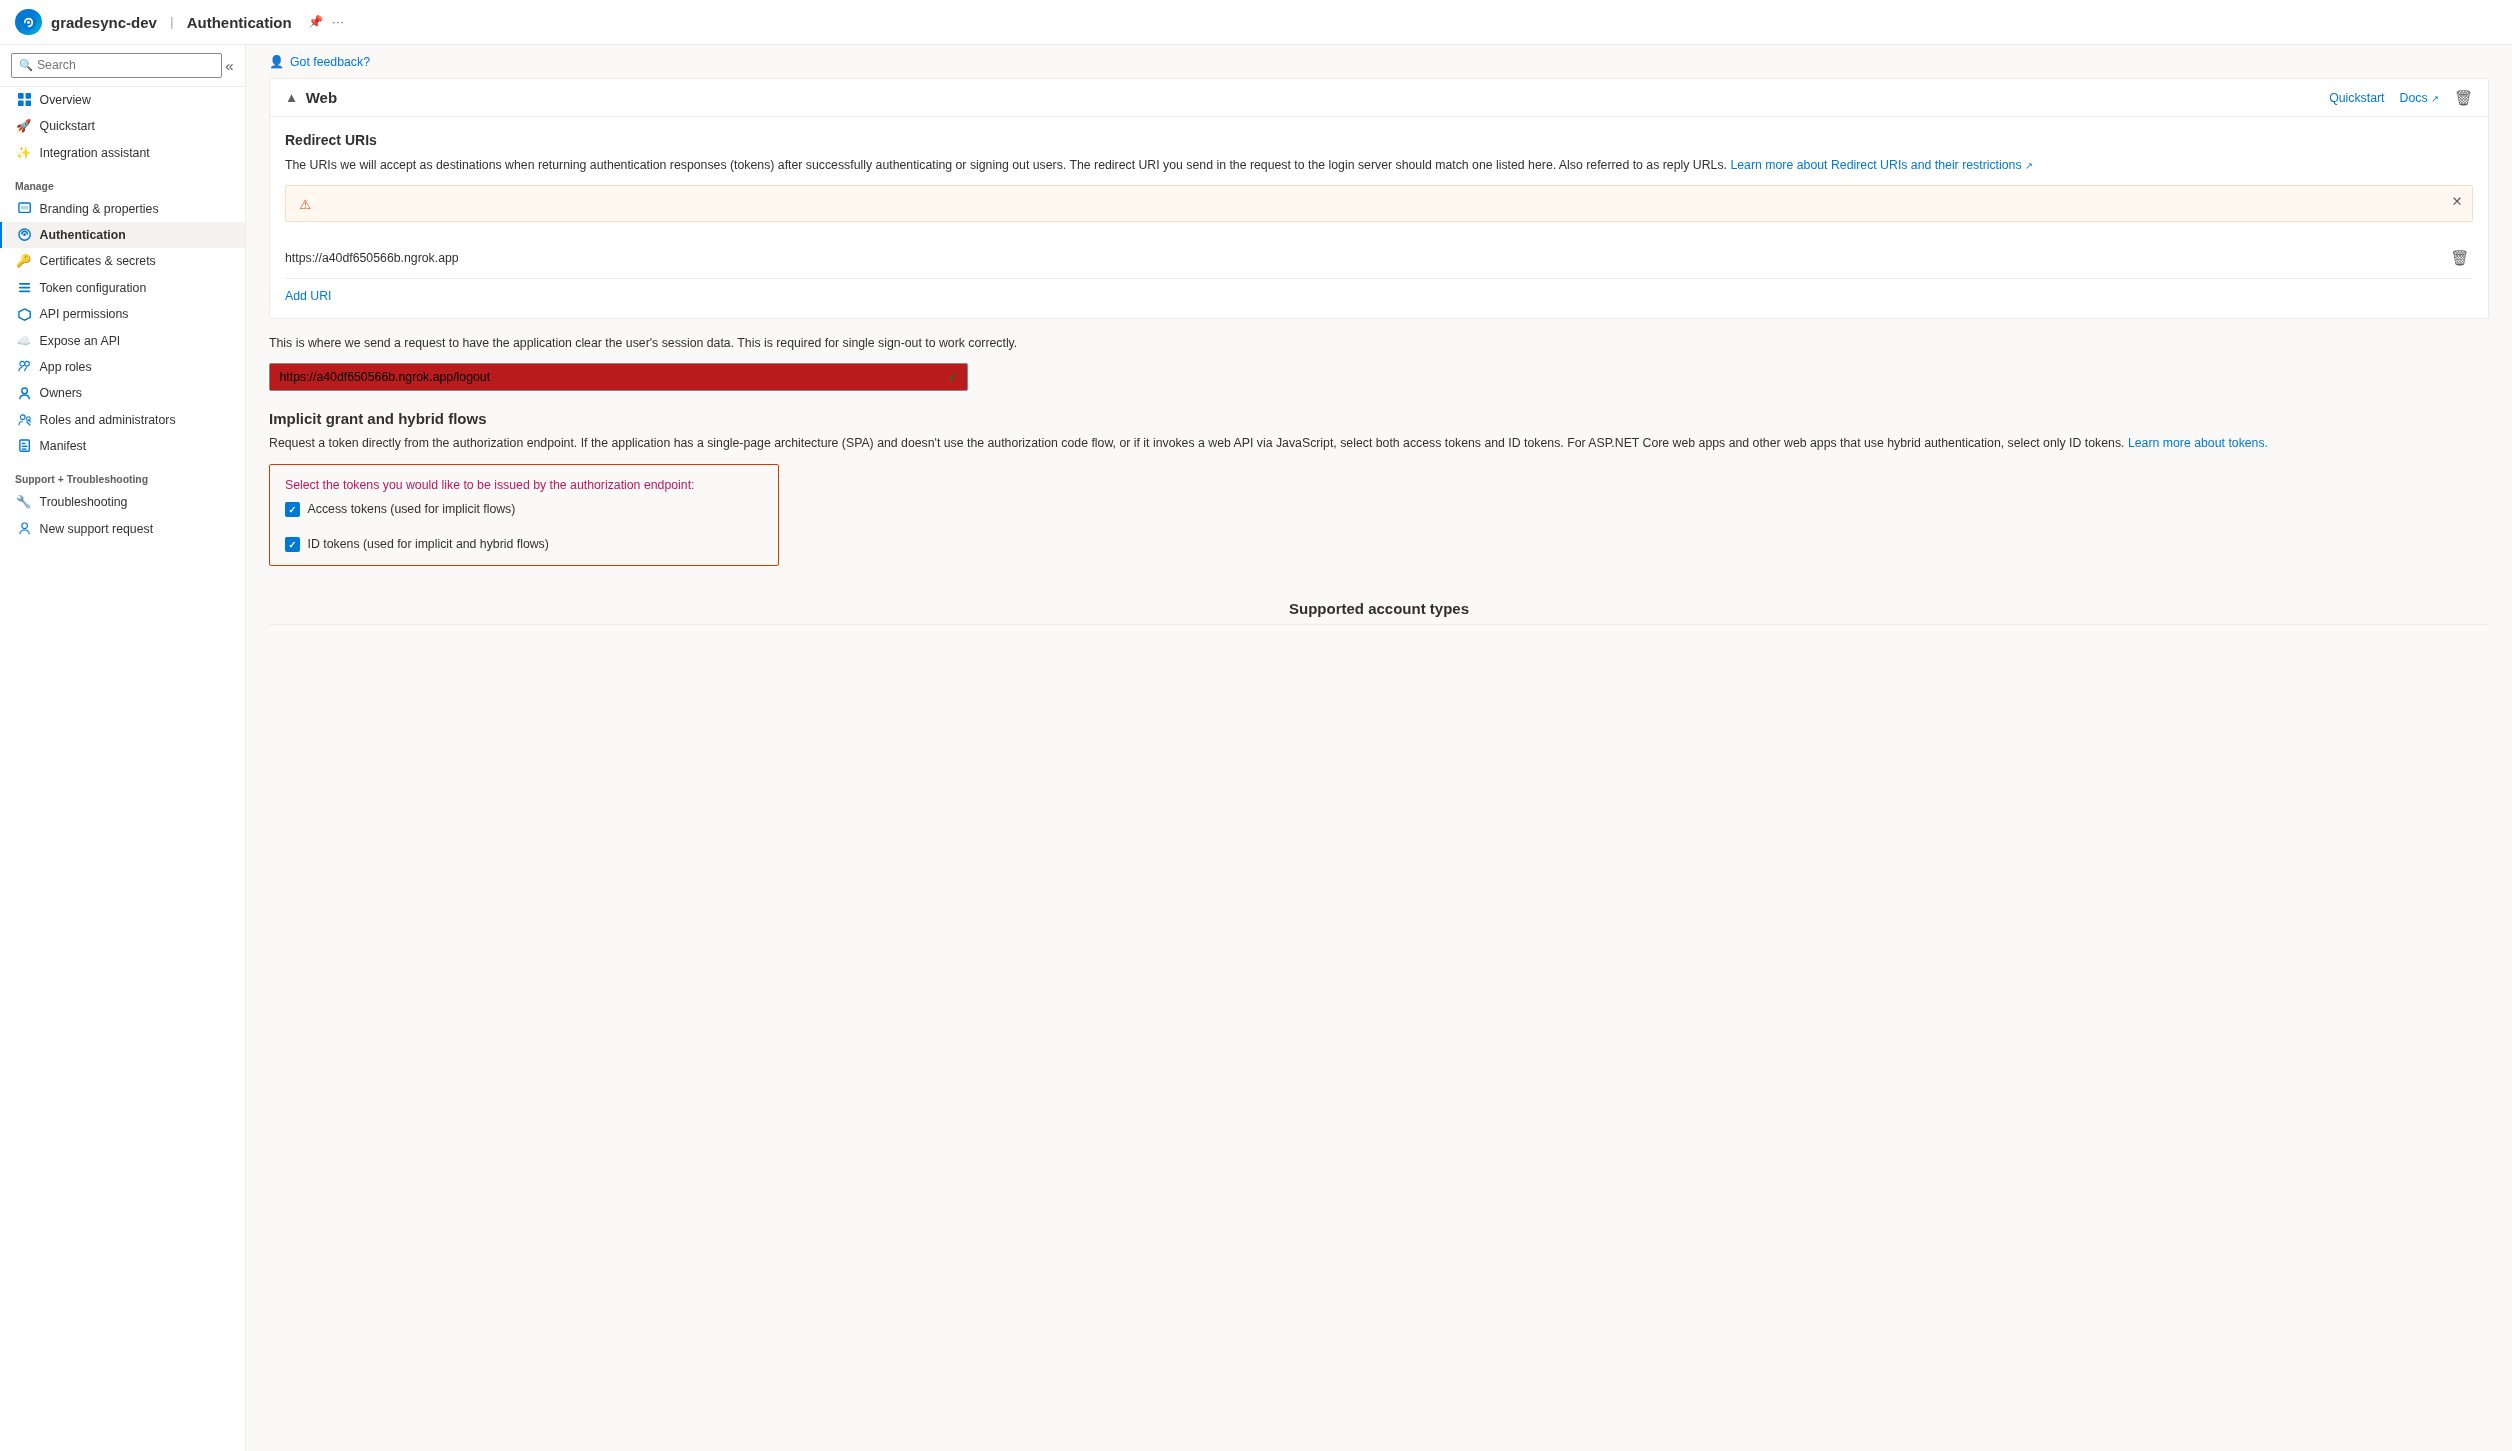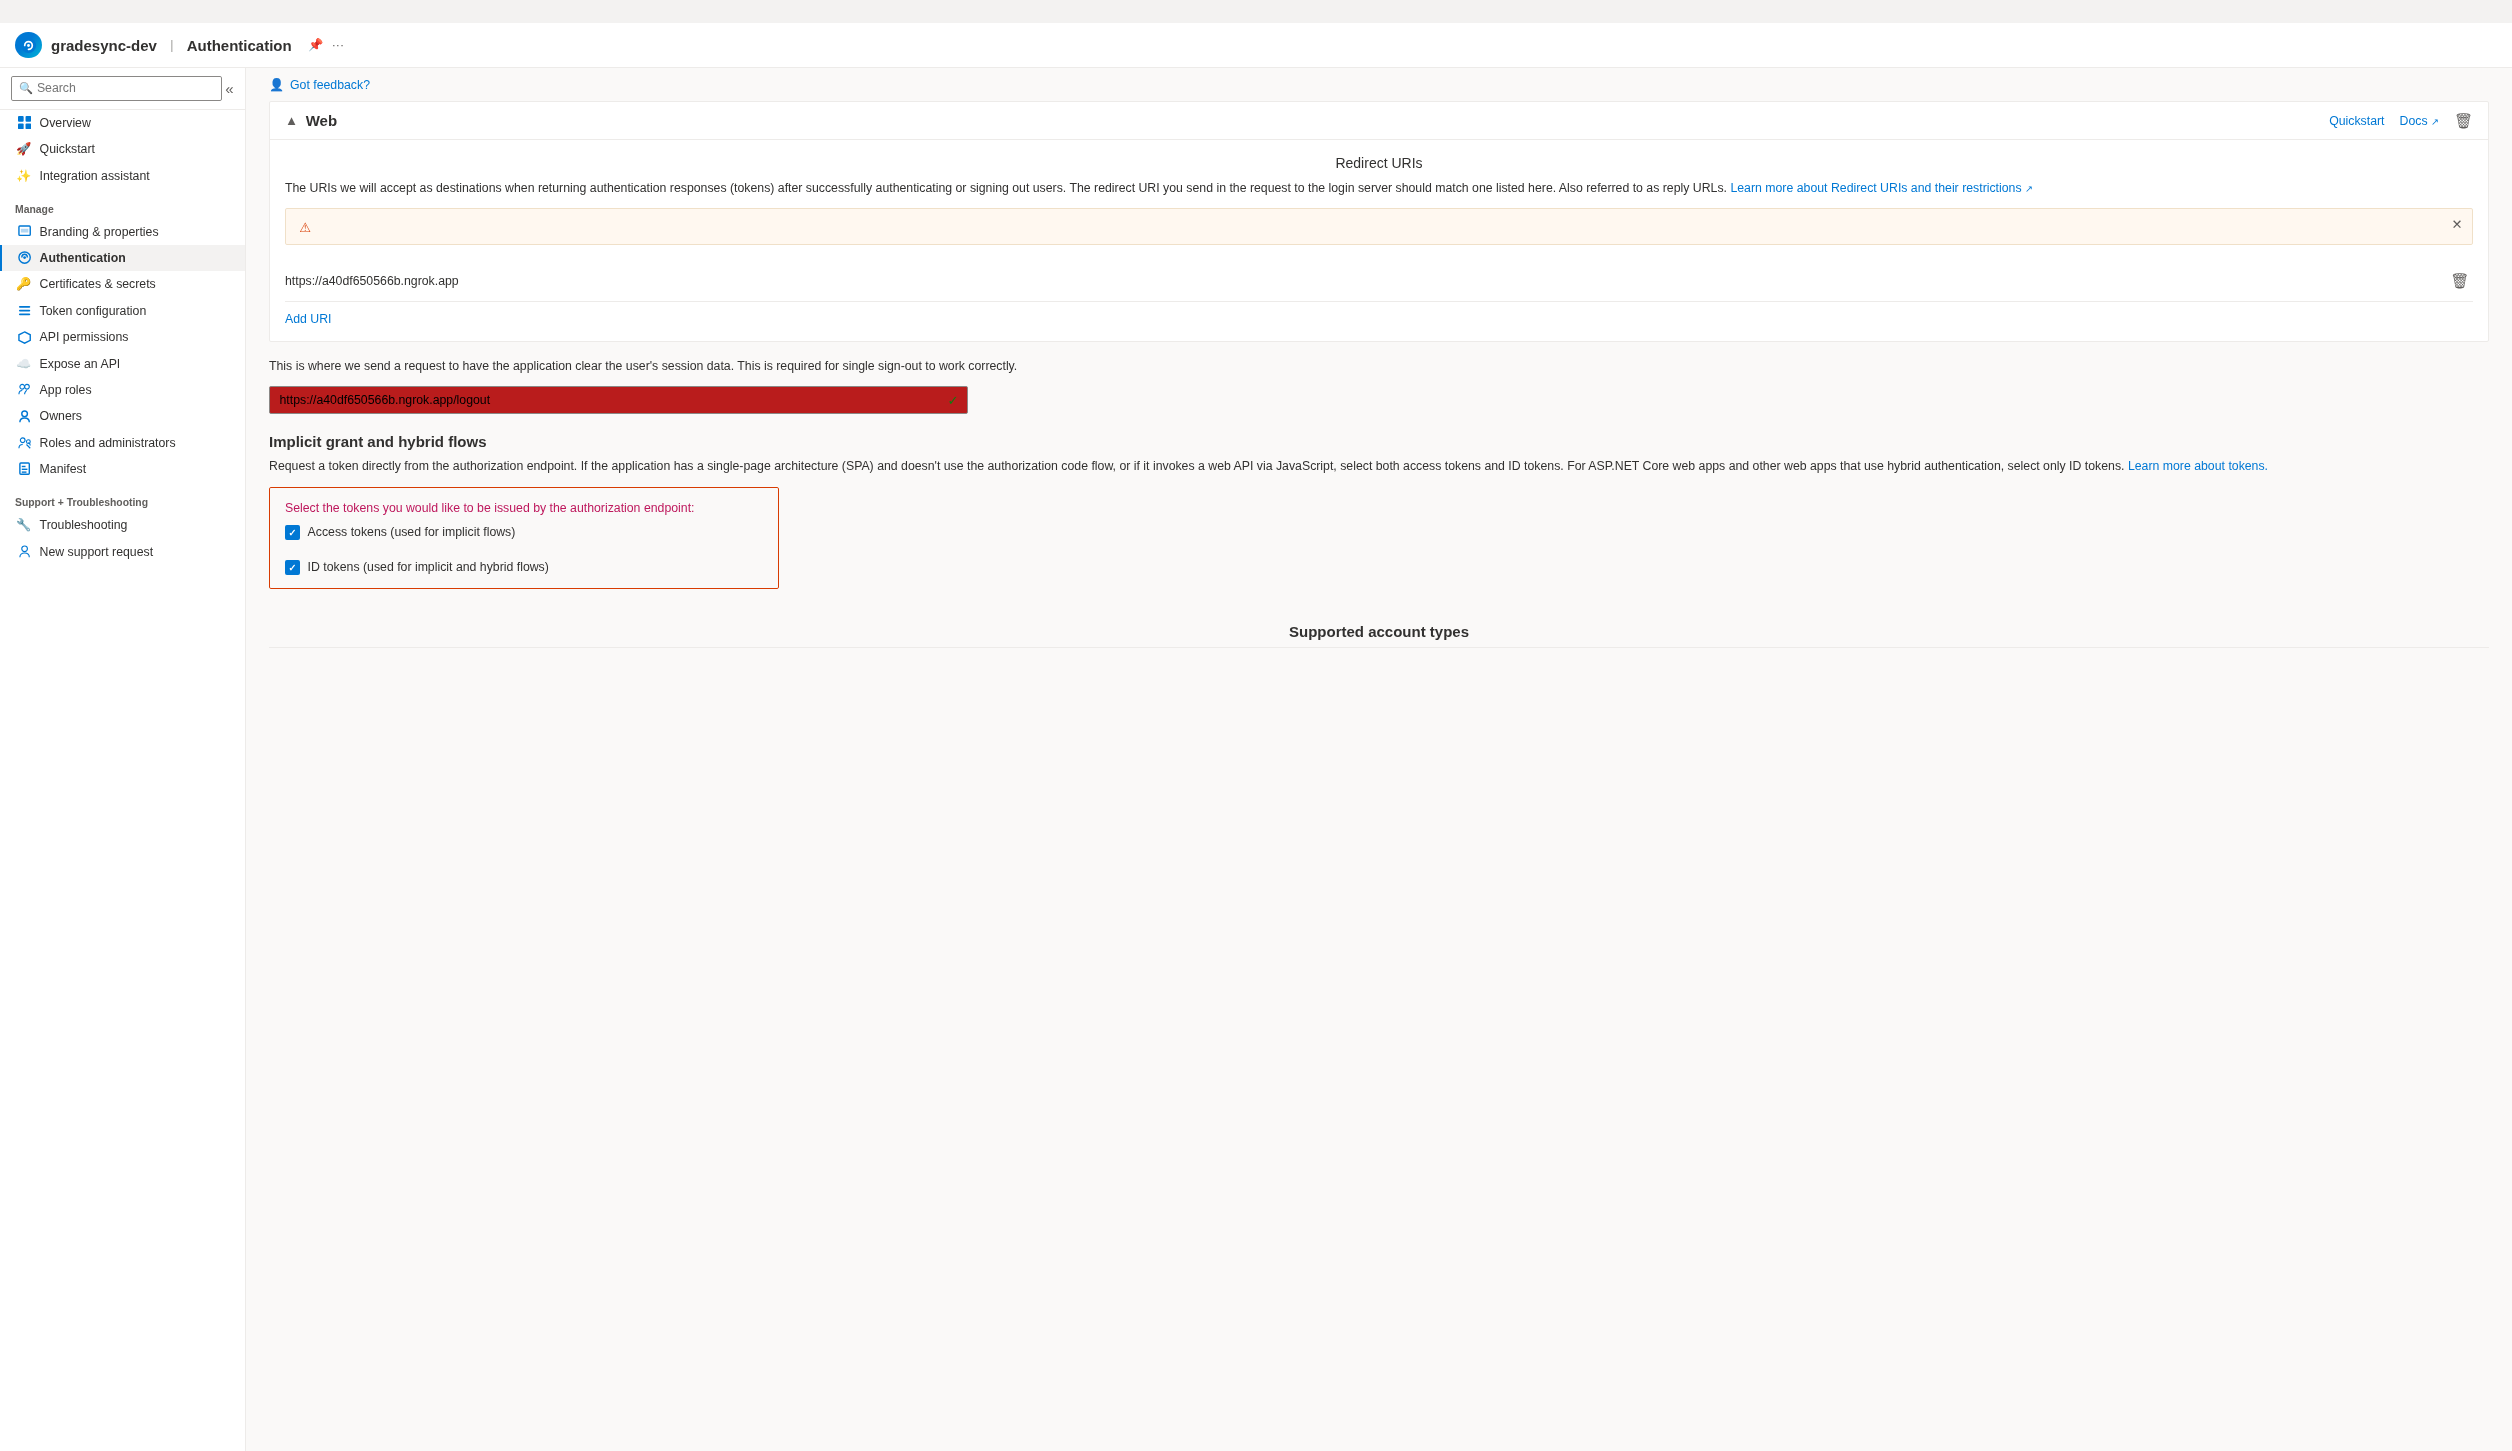--- a/index.html
+++ b/index.html
@@ -8,21 +8,20 @@
     
     .top-header {
       background: #fff;
       border-bottom: 0.9px solid #edebe9;
       padding: 0 15px;
       height: 45px;
       display: flex;
       align-items: center;
       gap: 9.5px;
       flex-shrink: 0;
-      margin-top: 23px;
     }
     .app-logo {
       width: 26.5px; height: 26.5px;
       background: linear-gradient(135deg, #0078d4 40%, #00b4d8 100%);
       border-radius: 50%;
       display: flex; align-items: center; justify-content: center;
       color: white; font-size: 13.2px; font-weight: bold;
     }
     .header-title {
       font-size: 15px; font-weight: 600; color: #323130;
@@ -117,21 +116,21 @@
       font-size: 15px; font-weight: 600;
     }
     .web-section-links {
       display: flex; gap: 15px; align-items: center;
     }
     .link-blue { color: #0078d4; text-decoration: none; font-size: 12.3px; cursor: pointer; }
 
     .section-body { padding: 15px 15px; }
 
     .redirect-uris-title {
-      font-size: 14px; font-weight: 400; margin-bottom: 7.6px; text-align: center;
+      font-size: 14px; font-weight: 700; margin-bottom: 7.6px;
     }
     .redirect-desc {
       font-size: 12.3px; color: #323130; line-height: 1.5; margin-bottom: 11.3px;
     }
 
     
     .warning-banner {
       background: #fff8f0;
       border: 0.9px solid #f0e0c8;
       border-radius: 1.9px;

